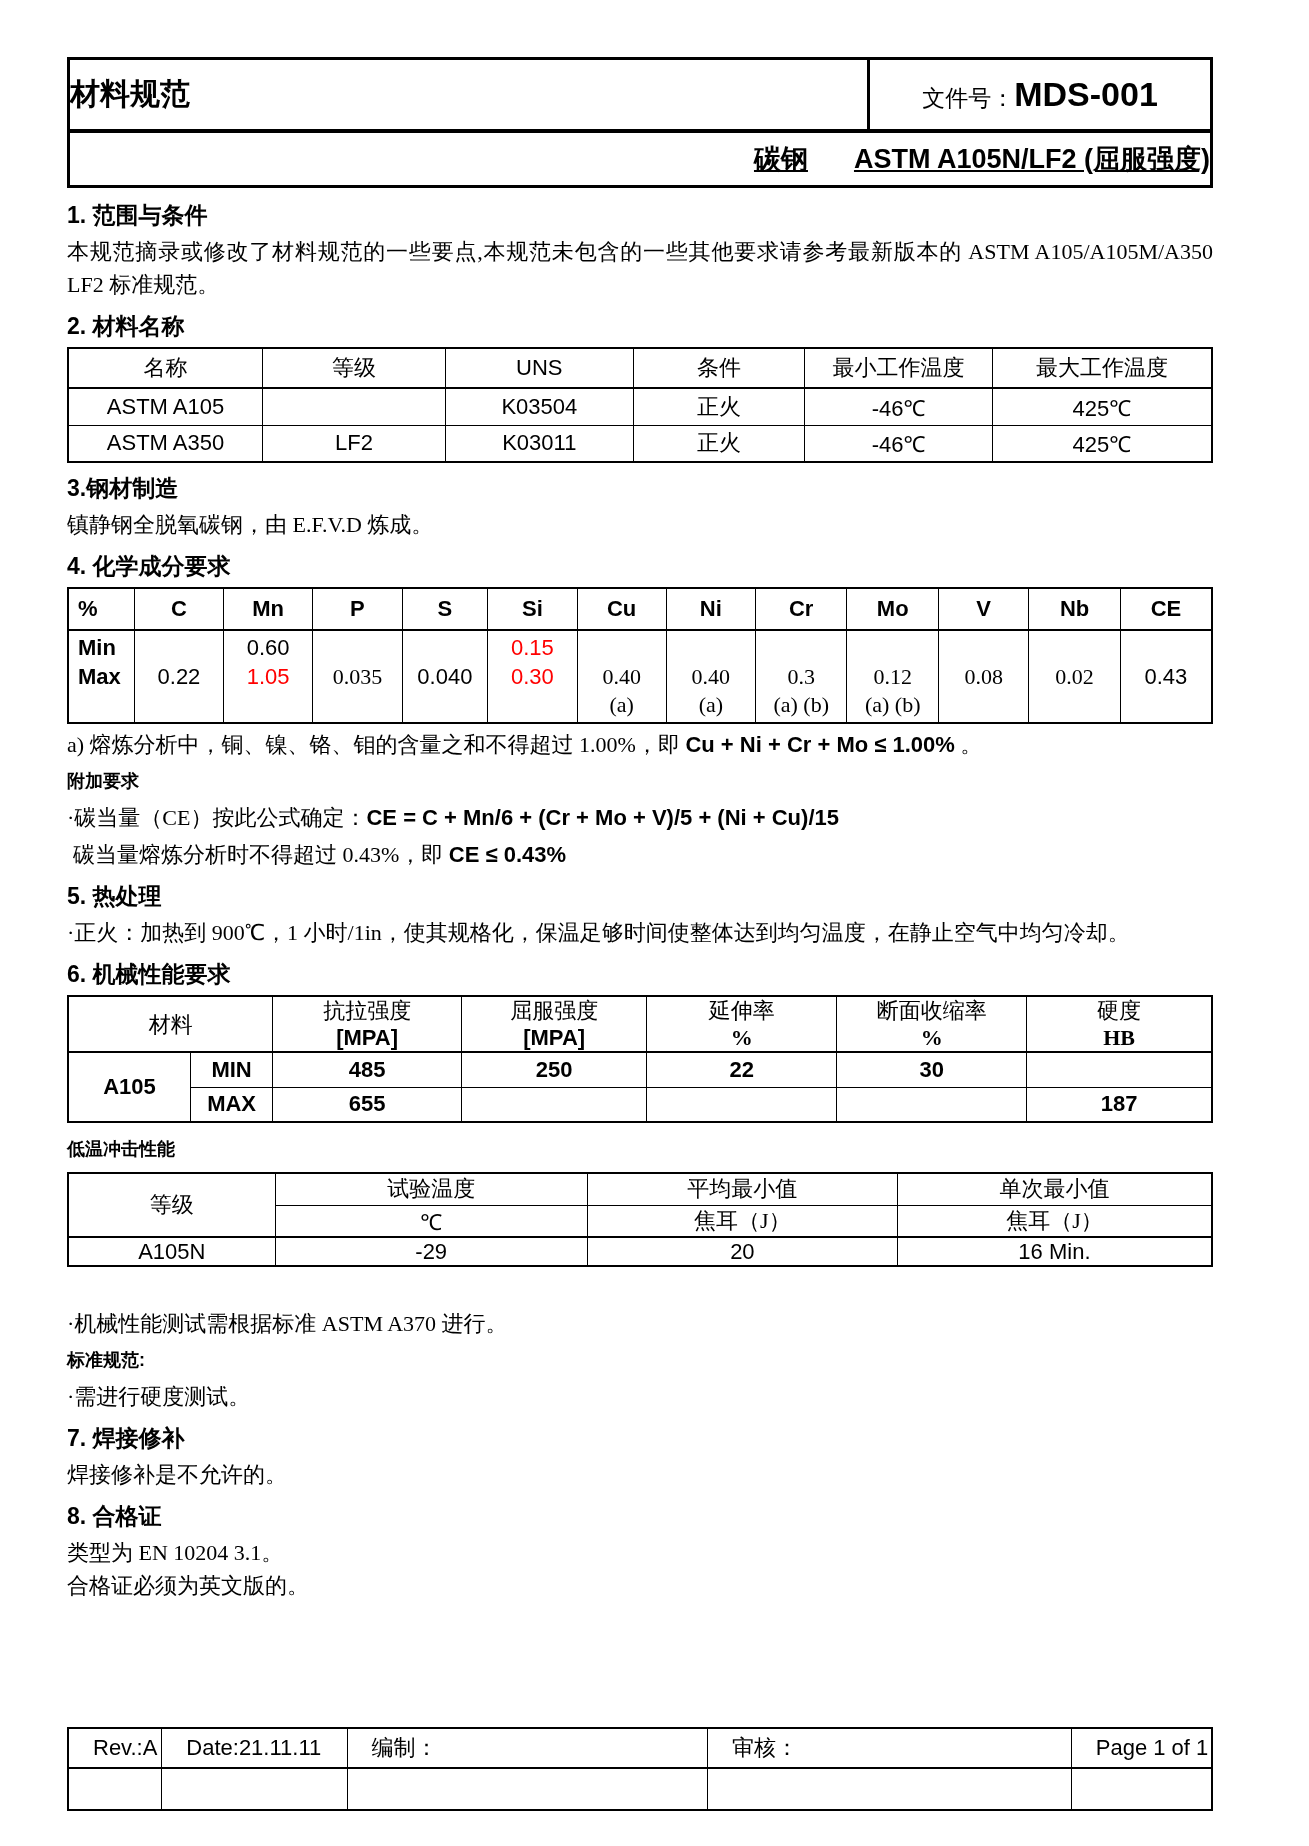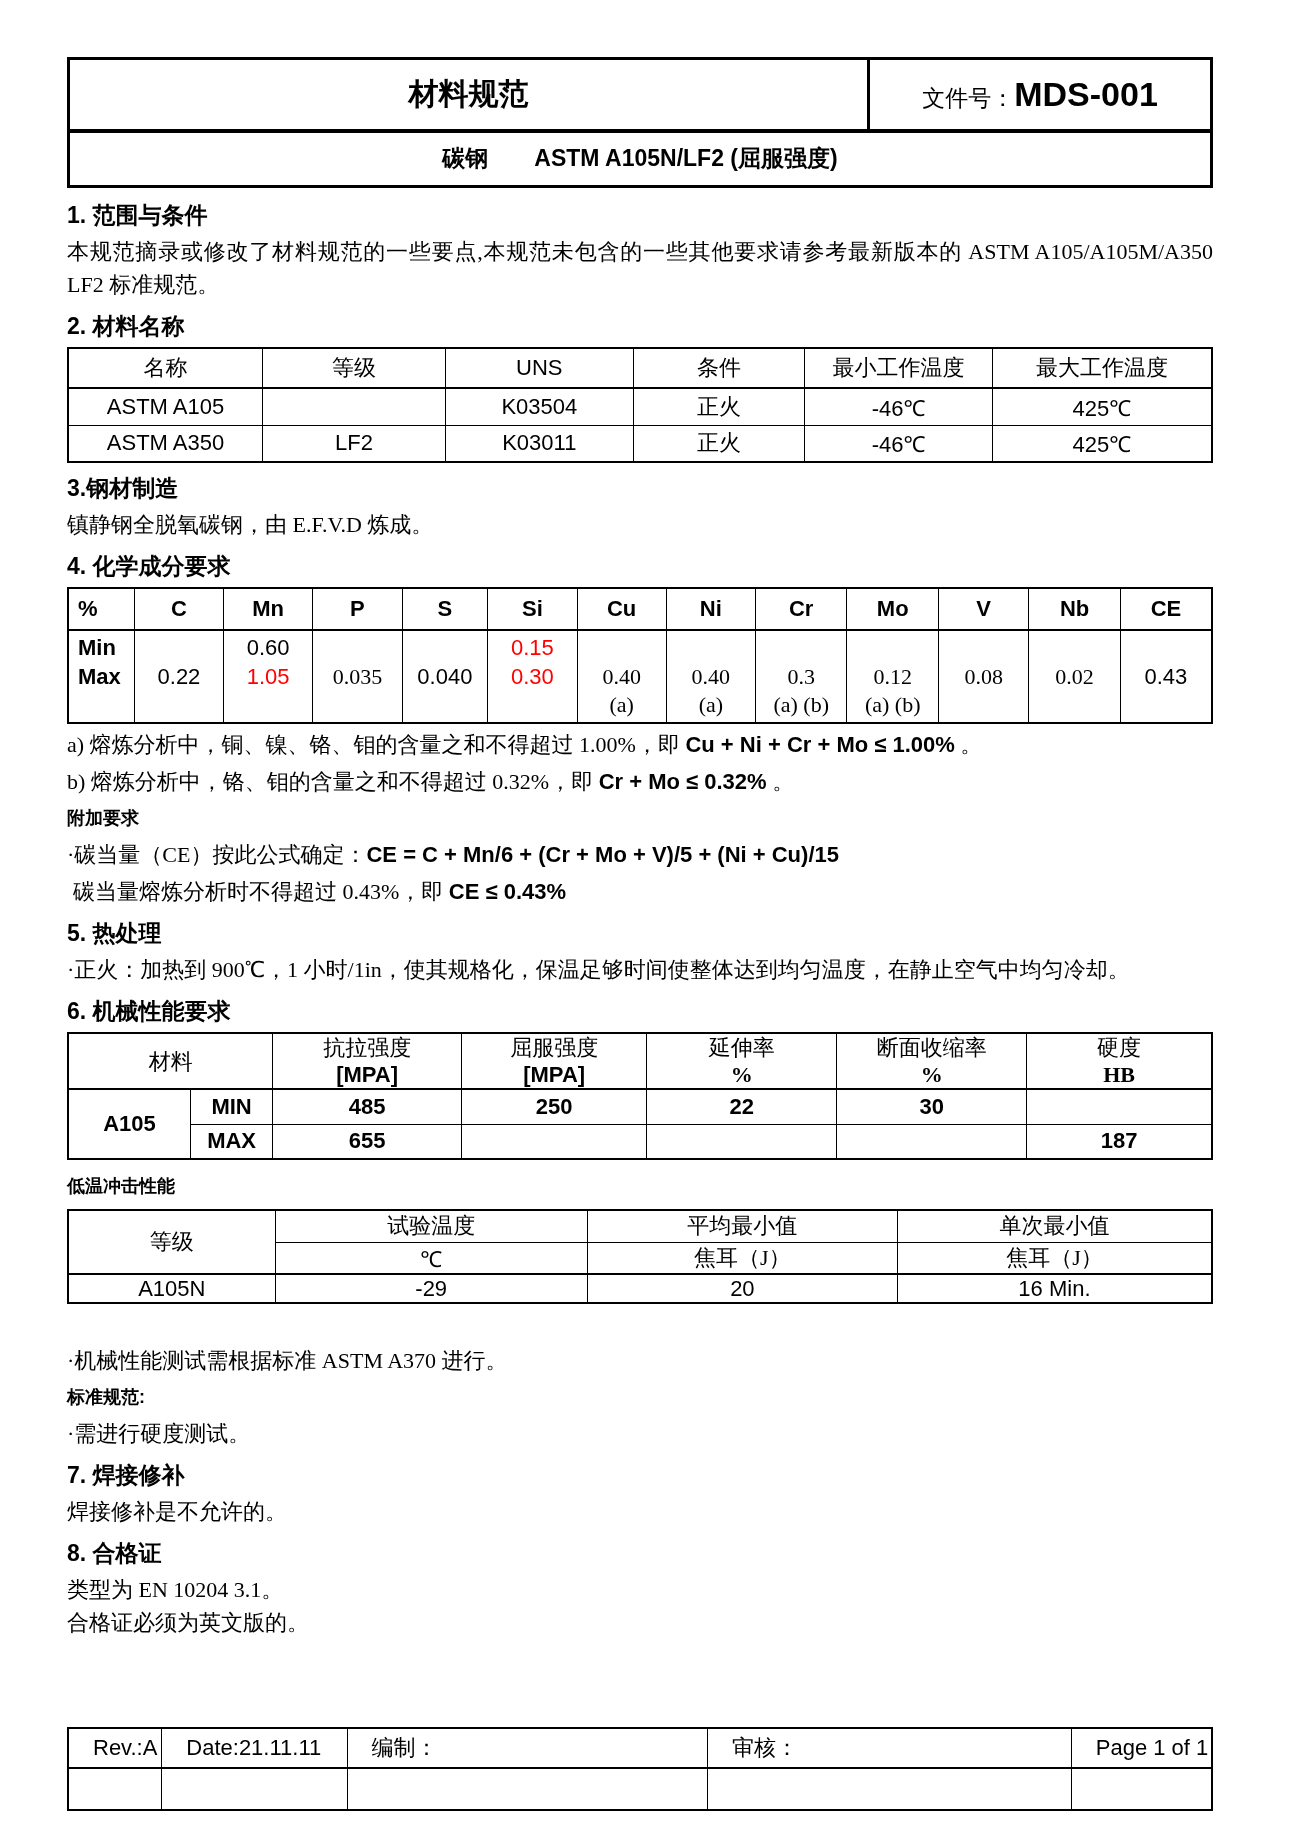--- a/index.html
+++ b/index.html
@@ -8,25 +8,25 @@
   .page { position:relative; width:1309px; height:1846px; padding:57px 96px 0 67px; overflow:hidden; background:#fff; }
 
   .sans { font-family:"Liberation Sans", sans-serif; }
   .b { font-weight:bold; }
   .red { color:#ff0000; }
   .j { text-align:justify; }
 
   
   table.hdr { width:100%; border-collapse:collapse; table-layout:fixed; border:3px solid #000; }
   table.hdr td { border:1px solid #000; vertical-align:middle; }
-  .hdr-title { width:70%; height:72px; text-align:center; font-family:"Liberation Sans",sans-serif; font-weight:bold; font-size:30px; border-bottom:4px solid #000 !important; }
+  .hdr-title { width:70%; height:72px; text-align:left; font-family:"Liberation Sans",sans-serif; font-weight:bold; font-size:30px; border-bottom:4px solid #000 !important; }
   .hdr-doc  { width:30%; height:72px; text-align:center; border-left:3px solid #000 !important; border-bottom:4px solid #000 !important; font-size:23px; }
   .hdr-doc-value { font-family:"Liberation Sans",sans-serif; font-weight:bold; font-size:34px; }
   .hdr-sub { height:56px; }
-  .hdr-sub-inner { display:flex; justify-content:center; align-items:center; gap:46px; font-family:"Liberation Sans",sans-serif; font-weight:bold; font-size:23px; }
+  .hdr-sub-inner { display:flex; justify-content:flex-end; align-items:center; gap:46px; font-family:"Liberation Sans",sans-serif; font-weight:bold; font-size:27px;text-decoration:underline; }
 
   
   .sec { font-family:"Liberation Sans",sans-serif; font-weight:bold; font-size:23px; line-height:27px; margin:12px 0 6px 0; }
   .body { font-size:22px; line-height:33px; }
   .sub-h { font-family:"Liberation Sans",sans-serif; font-weight:bold; font-size:18px; line-height:32px; margin-top:4px; }
   .note { line-height:33px; margin-top:4px; }
   .indent { padding-left:6px; }
 
   
   table.t { width:100%; border-collapse:collapse; table-layout:fixed; border:2.5px solid #000; margin-top:7px; }
@@ -207,21 +207,20 @@
       <td>(a) (b)</td>
       <td>(a) (b)</td>
       <td></td>
       <td></td>
       <td></td>
     </tr>
   </tbody>
     </table>
 
   <p class="note"><span>a) 熔炼分析中，铜、镍、铬、钼的含量之和不得超过 1.00%，即 </span><span class="b sans">Cu + Ni + Cr + Mo ≤ 1.00%</span><span> 。</span></p>
-  <p class="note"><span>b) 熔炼分析中，铬、钼的含量之和不得超过 0.32%，即 </span><span class="b sans">Cr + Mo ≤ 0.32%</span><span> 。</span></p>
   <div class="sub-h">附加要求</div>
   <p class="note"><span>·碳当量（CE）按此公式确定：</span><span class="b sans">CE = C + Mn/6 + (Cr + Mo + V)/5 + (Ni + Cu)/15</span></p>
   <p class="note indent"><span>碳当量熔炼分析时不得超过 0.43%，即 </span><span class="b sans">CE ≤ 0.43%</span></p>
 
   <div class="sec">5. 热处理</div>
   <p class="body">·正火：加热到 900℃，1 小时/1in，使其规格化，保温足够时间使整体达到均匀温度，在静止空气中均匀冷却。</p>
 
   <div class="sec">6. 机械性能要求</div>
   <table class="t mech">
     <colgroup>

